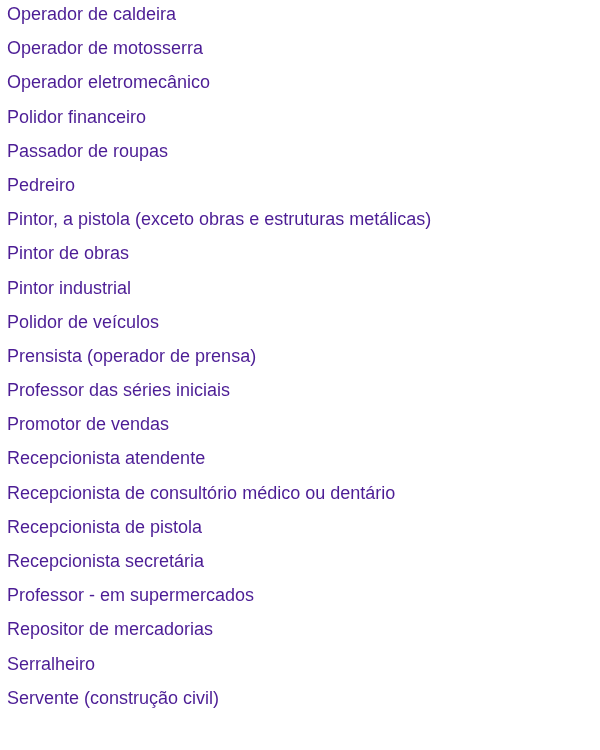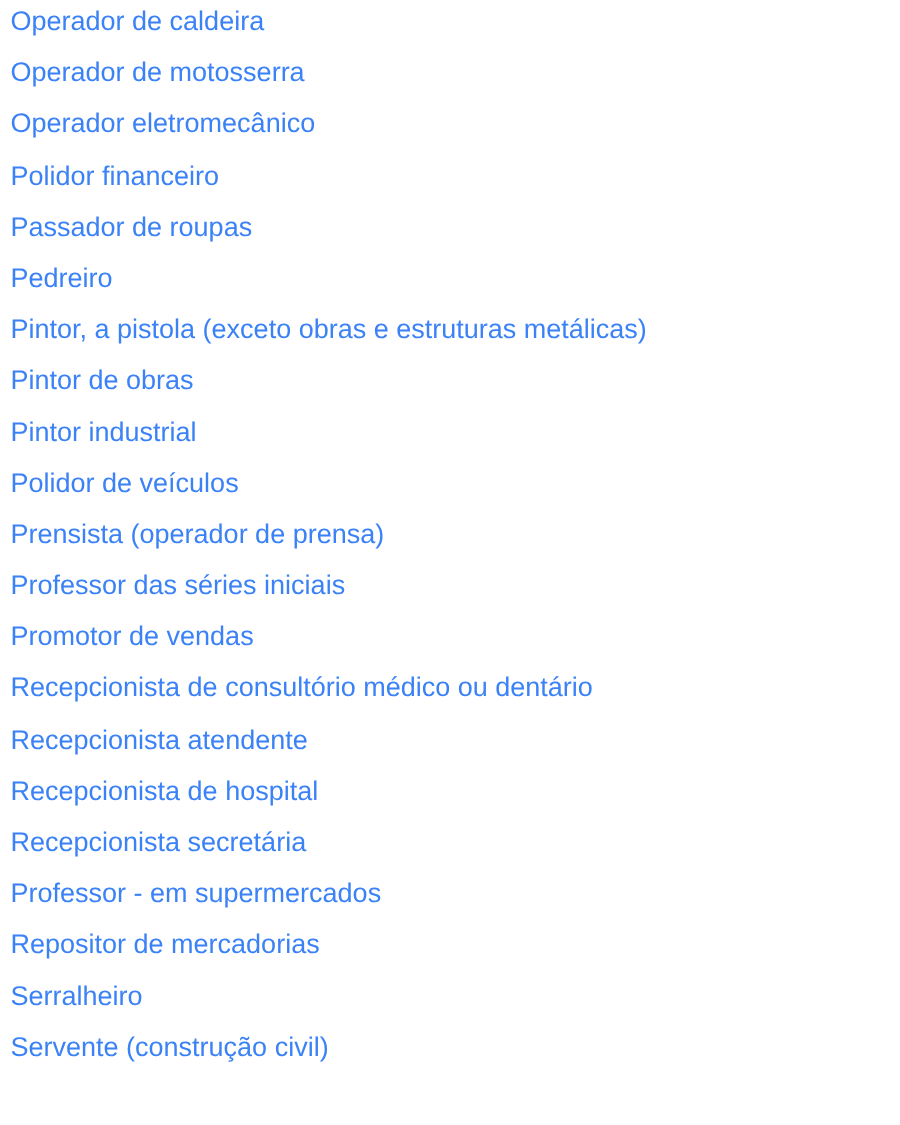--- a/index.html
+++ b/index.html
@@ -15,21 +15,21 @@
     }
     .doc {
       position: absolute;
       left: 7px;
       top: 2px;
       width: 590px;
     }
     .item {
       font-family: "Liberation Sans", sans-serif;
       font-size: 18px;
-      color: #3b82f6;
+      color: #4c1d95;
       height: 34.2px;
       line-height: 24px;
       white-space: nowrap;
     }
   </style>
 </head>
 <body>
 
 <div class="doc">
   <div class="item">Operador de caldeira</div>
@@ -38,21 +38,21 @@
   <div class="item">Polidor financeiro</div>
   <div class="item">Passador de roupas</div>
   <div class="item">Pedreiro</div>
   <div class="item">Pintor, a pistola (exceto obras e estruturas metálicas)</div>
   <div class="item">Pintor de obras</div>
   <div class="item">Pintor industrial</div>
   <div class="item">Polidor de veículos</div>
   <div class="item">Prensista (operador de prensa)</div>
   <div class="item">Professor das séries iniciais</div>
   <div class="item">Promotor de vendas</div>
+  <div class="item">Recepcionista atendente</div>
   <div class="item">Recepcionista de consultório médico ou dentário</div>
-  <div class="item">Recepcionista atendente</div>
-  <div class="item">Recepcionista de hospital</div>
+  <div class="item">Recepcionista de pistola</div>
   <div class="item">Recepcionista secretária</div>
   <div class="item">Professor - em supermercados</div>
   <div class="item">Repositor de mercadorias</div>
   <div class="item">Serralheiro</div>
   <div class="item">Servente (construção civil)</div>
 </div>
 
 </body></html>

